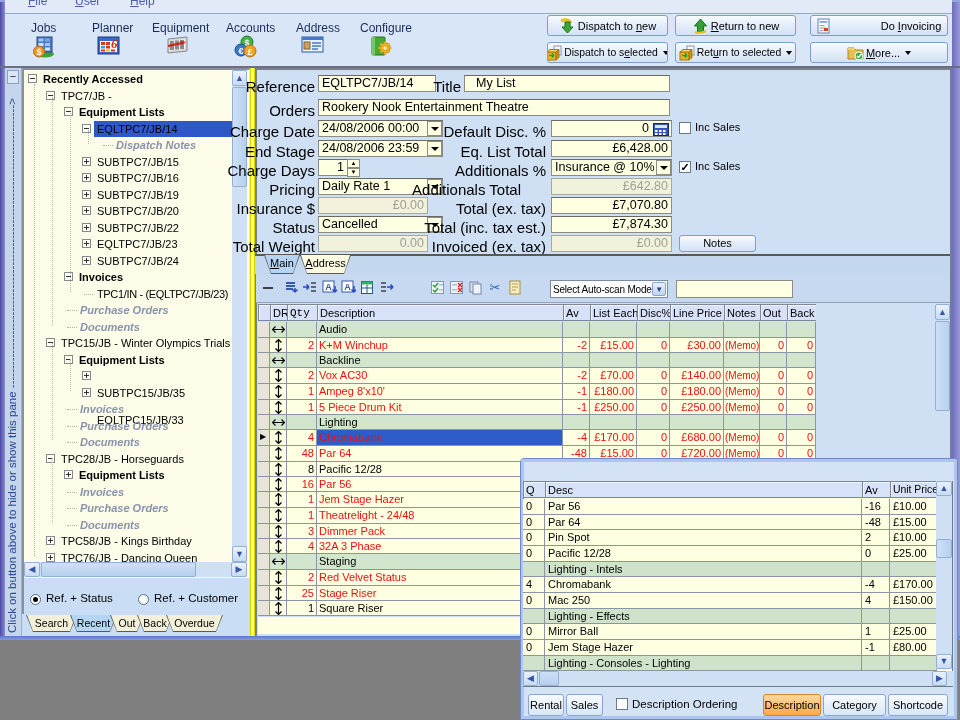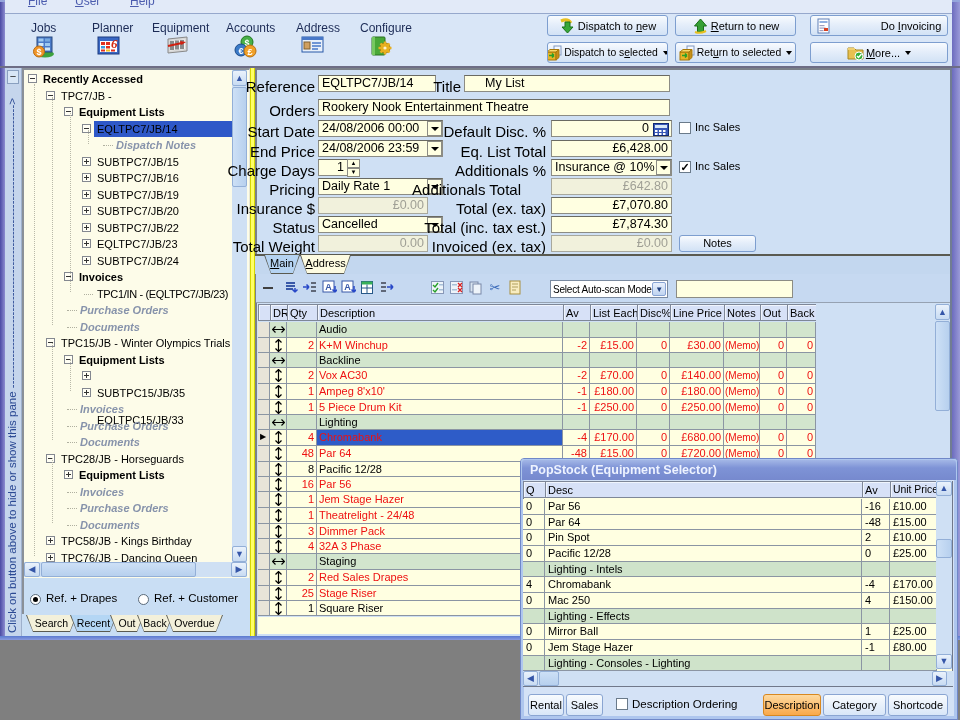--- a/index.html
+++ b/index.html
@@ -341,46 +341,46 @@
 <div class="ab sbtn" style="left:232px;top:70px;width:15px;height:16px;font-size:9px;line-height:14px;">▲</div>
 <div class="ab sbtn" style="left:232px;top:546px;width:15px;height:16px;font-size:9px;line-height:14px;">▼</div>
 <div class="ab sthumb" style="left:232px;top:87px;width:15px;height:100px;"></div>
 <div class="ab hsb" style="left:24px;top:562px;width:223px;height:15px;"></div>
 <div class="ab sbtn" style="left:24px;top:562px;width:16px;height:15px;font-size:9px;line-height:13px;">◀</div>
 <div class="ab sbtn" style="left:231px;top:562px;width:16px;height:15px;font-size:9px;line-height:13px;">▶</div>
 <div class="ab sthumbh" style="left:41px;top:562px;width:155px;height:15px;"></div>
 <div class="ab radioarea"></div>
 <div class="ab radio" style="left:30px;top:594px;"></div>
 <div class="ab" style="left:33px;top:597px;width:5px;height:5px;border-radius:50%;background:#000;"></div>
-<div class="ab radiolbl" style="left:46px;top:592px;">Ref. + Drapes</div>
+<div class="ab radiolbl" style="left:46px;top:592px;">Ref. + Status</div>
 <div class="ab radio" style="left:138px;top:594px;"></div>
 <div class="ab radiolbl" style="left:154px;top:592px;">Ref. + Customer</div>
 <div class="ab" style="left:22px;top:614px;width:228px;height:22px;background:#c9def4;"></div>
 <div class="ab btab btabo" style="left:26px;top:615px;width:51px;"></div>
 <div class="ab btab" style="left:27px;top:615px;width:49px;height:16px;clip-path:polygon(0 0,100% 0,calc(100% - 6px) 100%,6px 100%);background:#f3f0da;">Search</div>
 <div class="ab btab btabo" style="left:70px;top:615px;width:47px;"></div>
 <div class="ab btab" style="left:71px;top:615px;width:45px;height:16px;clip-path:polygon(0 0,100% 0,calc(100% - 6px) 100%,6px 100%);background:#b4d6f4;">Recent</div>
 <div class="ab btab btabo" style="left:110px;top:615px;width:34px;"></div>
 <div class="ab btab" style="left:111px;top:615px;width:32px;height:16px;clip-path:polygon(0 0,100% 0,calc(100% - 6px) 100%,6px 100%);background:#f3f0da;">Out</div>
 <div class="ab btab btabo" style="left:137px;top:615px;width:36px;"></div>
 <div class="ab btab" style="left:138px;top:615px;width:34px;height:16px;clip-path:polygon(0 0,100% 0,calc(100% - 6px) 100%,6px 100%);background:#f3f0da;">Back</div>
 <div class="ab btab btabo" style="left:166px;top:615px;width:57px;"></div>
 <div class="ab btab" style="left:167px;top:615px;width:55px;height:16px;clip-path:polygon(0 0,100% 0,calc(100% - 6px) 100%,6px 100%);background:#f3f0da;">Overdue</div>
 <div class="ab yellowsplit"></div>
 <div class="ab main"></div>
 <div class="flabel ab" style="left:95px;top:78px;width:220px;">Reference</div>
 <div class="field  ab" style="left:318px;top:75px;width:118px;height:17px;line-height:15px;padding:0 3px;">EQLTPC7/JB/14</div>
 <div class="flabel ab" style="left:241px;top:78px;width:220px;">Title</div>
-<div class="field  ab" style="left:464px;top:75px;width:206px;height:17px;line-height:15px;padding:0 20px;">My List</div>
+<div class="field  ab" style="left:464px;top:75px;width:206px;height:17px;line-height:15px;padding:0 11px;">My List</div>
 <div class="flabel ab" style="left:95px;top:102px;width:220px;">Orders</div>
 <div class="field  ab" style="left:318px;top:99px;width:352px;height:17px;line-height:15px;padding:0 3px;">Rookery Nook Entertainment Theatre</div>
-<div class="flabel ab" style="left:95px;top:123px;width:220px;">Start Date</div>
+<div class="flabel ab" style="left:95px;top:123px;width:220px;">Charge Date</div>
 <div class="field  ab" style="left:318px;top:120px;width:125px;height:17px;line-height:15px;padding:0 3px;">24/08/2006 00:00</div>
 <div class="darrow ab" style="left:427px;top:121px;height:15px;"></div>
-<div class="flabel ab" style="left:95px;top:143px;width:220px;">End Price</div>
+<div class="flabel ab" style="left:95px;top:143px;width:220px;">End Stage</div>
 <div class="field  ab" style="left:318px;top:140px;width:125px;height:17px;line-height:15px;padding:0 3px;">24/08/2006 23:59</div>
 <div class="darrow ab" style="left:427px;top:141px;height:15px;"></div>
 <div class="flabel ab" style="left:95px;top:162px;width:220px;">Charge Days</div>
 <div class="field fr ab" style="left:318px;top:159px;width:30px;height:17px;line-height:15px;padding:0 3px;">1</div>
 <div class="ab" style="left:347px;top:159px;width:13px;height:9px;background:#ffffe1;border:1px solid #8c8c84;font-size:6px;text-align:center;line-height:7px;">▲</div>
 <div class="ab" style="left:347px;top:168px;width:13px;height:9px;background:#ffffe1;border:1px solid #8c8c84;font-size:6px;text-align:center;line-height:7px;">▼</div>
 <div class="flabel ab" style="left:95px;top:181px;width:220px;">Pricing</div>
 <div class="field  ab" style="left:318px;top:178px;width:125px;height:17px;line-height:15px;padding:0 3px;">Daily Rate 1</div>
 <div class="darrow ab" style="left:427px;top:179px;height:15px;"></div>
 <div class="flabel ab" style="left:95px;top:200px;width:220px;">Insurance $</div>
@@ -500,21 +500,21 @@
       <g stroke="#b0a060">
         <line x1="4" y1="4" x2="10" y2="4"></line>
         <line x1="4" y1="7" x2="10" y2="7"></line>
         <line x1="4" y1="10" x2="8" y2="10"></line>
       </g>
     </svg></div>
 <div class="ab" style="left:550px;top:280px;width:118px;height:18px;background:#fff;border:1px solid #7a8aa0;font-size:10px;line-height:17px;padding-left:2px;white-space:nowrap;letter-spacing:-0.2px;">Select Auto-scan Mode<span style="position:absolute;right:1px;top:1px;width:14px;height:14px;background:linear-gradient(#e8f0fc,#c0d4f0);border:1px solid #88a4d4;border-radius:2px;font-size:8px;text-align:center;line-height:13px;color:#204080;">▼</span></div>
 <div class="ab" style="left:676px;top:280px;width:117px;height:18px;background:#ffffe1;border:1px solid #8c8c84;"></div>
 <div class="ab ghead" style="left:258px;top:304px;width:13px;"></div>
 <div class="ab ghead" style="left:270px;top:304px;width:18px;">DR</div>
-<div class="ab ghead" style="left:287px;top:304px;width:42px;">Qty</div>
+<div class="ab ghead" style="left:287px;top:304px;width:42px;font-family:Liberation Mono, monospace;">Qty</div>
 <div class="ab ghead" style="left:317px;top:304px;width:247px;">Description</div>
 <div class="ab ghead" style="left:563px;top:304px;width:28px;">Av</div>
 <div class="ab ghead" style="left:590px;top:304px;width:48px;">List Each</div>
 <div class="ab ghead" style="left:637px;top:304px;width:34px;">Disc%</div>
 <div class="ab ghead" style="left:670px;top:304px;width:55px;">Line Price</div>
 <div class="ab ghead" style="left:724px;top:304px;width:37px;">Notes</div>
 <div class="ab ghead" style="left:760px;top:304px;width:28px;">Out</div>
 <div class="ab ghead" style="left:787px;top:304px;width:29px;">Back</div>
 <div class="ab gcell" style="left:258px;top:322px;width:12px;height:16px;background:#e8e4d8;font-size:8px;line-height:14px;"></div>
 <div class="ab gcell gcat" style="left:270px;top:322px;width:17px;height:16px;text-align:center;"><svg width="13" height="9" viewBox="0 0 13 9" style="margin-top:3px;">
@@ -722,21 +722,21 @@
 <div class="ab gcell gcat " style="left:637px;top:554px;width:33px;height:16px;text-align:right;"></div>
 <div class="ab gcell gcat " style="left:670px;top:554px;width:54px;height:16px;text-align:right;"></div>
 <div class="ab gcell gcat " style="left:724px;top:554px;width:36px;height:16px;padding:0 1px;font-size:10px;"></div>
 <div class="ab gcell gcat " style="left:760px;top:554px;width:27px;height:16px;text-align:right;"></div>
 <div class="ab gcell gcat " style="left:787px;top:554px;width:29px;height:16px;text-align:right;"></div>
 <div class="ab gcell" style="left:258px;top:570px;width:12px;height:16px;background:#e8e4d8;font-size:8px;line-height:14px;"></div>
 <div class="ab gcell " style="left:270px;top:570px;width:17px;height:16px;text-align:center;"><svg width="9" height="13" viewBox="0 0 9 13" style="margin-top:1px;">
       <path d="M4.5 0.5 v12 M1.5 3.5 L4.5 0.5 l3 3 M1.5 9.5 l3 3 3-3" stroke="#000" stroke-width="1.2" fill="none"></path>
     </svg></div>
 <div class="ab gcell  gred" style="left:287px;top:570px;width:30px;height:16px;text-align:right;">2</div>
-<div class="ab gcell  gred" style="left:317px;top:570px;width:246px;height:16px;">Red Sales Drapes</div>
+<div class="ab gcell  gred" style="left:317px;top:570px;width:246px;height:16px;">Red Velvet Status</div>
 <div class="ab gcell  gred" style="left:563px;top:570px;width:27px;height:16px;text-align:right;">-2</div>
 <div class="ab gcell  gred" style="left:590px;top:570px;width:47px;height:16px;text-align:right;">£60.00</div>
 <div class="ab gcell  gred" style="left:637px;top:570px;width:33px;height:16px;text-align:right;">0</div>
 <div class="ab gcell  gred" style="left:670px;top:570px;width:54px;height:16px;text-align:right;">£120.00</div>
 <div class="ab gcell  gred" style="left:724px;top:570px;width:36px;height:16px;padding:0 1px;font-size:10px;">(Memo)</div>
 <div class="ab gcell  gred" style="left:760px;top:570px;width:27px;height:16px;text-align:right;">0</div>
 <div class="ab gcell  gred" style="left:787px;top:570px;width:29px;height:16px;text-align:right;">0</div>
 <div class="ab gcell" style="left:258px;top:586px;width:12px;height:15px;background:#e8e4d8;font-size:8px;line-height:14px;"></div>
 <div class="ab gcell " style="left:270px;top:586px;width:17px;height:15px;text-align:center;"><svg width="9" height="13" viewBox="0 0 9 13" style="margin-top:1px;">
       <path d="M4.5 0.5 v12 M1.5 3.5 L4.5 0.5 l3 3 M1.5 9.5 l3 3 3-3" stroke="#000" stroke-width="1.2" fill="none"></path>
@@ -762,21 +762,20 @@
 <div class="ab gcell  " style="left:670px;top:601px;width:54px;height:15px;text-align:right;">£30.00</div>
 <div class="ab gcell  " style="left:724px;top:601px;width:36px;height:15px;padding:0 1px;font-size:10px;">(Memo)</div>
 <div class="ab gcell  " style="left:760px;top:601px;width:27px;height:15px;text-align:right;">0</div>
 <div class="ab gcell  " style="left:787px;top:601px;width:29px;height:15px;text-align:right;">0</div>
 <div class="ab" style="left:258px;top:616.5px;width:558px;height:17.5px;background:#ffffe1;"></div>
 <div class="ab vsb" style="left:935px;top:304px;width:15px;height:331px;"></div>
 <div class="ab sbtn" style="left:935px;top:304px;width:15px;height:16px;font-size:9px;line-height:14px;">▲</div>
 <div class="ab sthumb" style="left:935px;top:321px;width:15px;height:90px;"></div>
 <div class="ab popup">
     <div class="popframe"></div>
-    <div class="poptitle">PopStock (Equipment Selector)</div>
   </div>
 <div class="ab" style="left:523px;top:481px;width:430px;height:206px;background:#ffffe1;border:1px solid #70788a;z-index:60;"></div>
 <div class="ab ghead" style="left:523px;top:481px;width:23px;z-index:61;">Q</div>
 <div class="ab ghead" style="left:545px;top:481px;width:318px;z-index:61;">Desc</div>
 <div class="ab ghead" style="left:862px;top:481px;width:29px;z-index:61;">Av</div>
 <div class="ab ghead" style="left:890px;top:481px;width:47px;z-index:61;font-size:10.4px;padding-left:2px;">Unit Price</div>
 <div class="ab pcell " style="left:523px;top:499px;width:22px;height:16px;z-index:61;">0</div>
 <div class="ab pcell " style="left:545px;top:499px;width:317px;height:16px;z-index:61;">Par 56</div>
 <div class="ab pcell " style="left:862px;top:499px;width:28px;height:16px;z-index:61;">-16</div>
 <div class="ab pcell " style="left:890px;top:499px;width:47px;height:16px;z-index:61;">£10.00</div>

